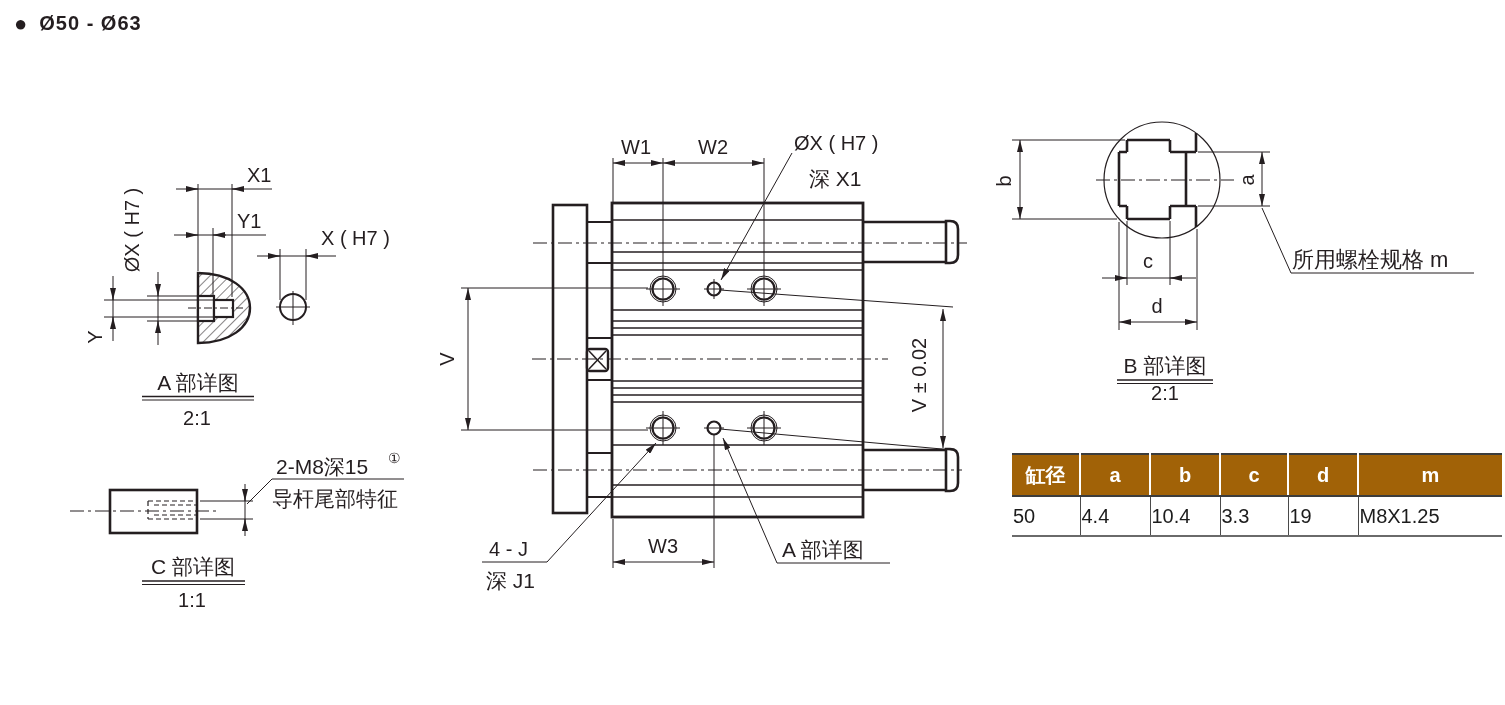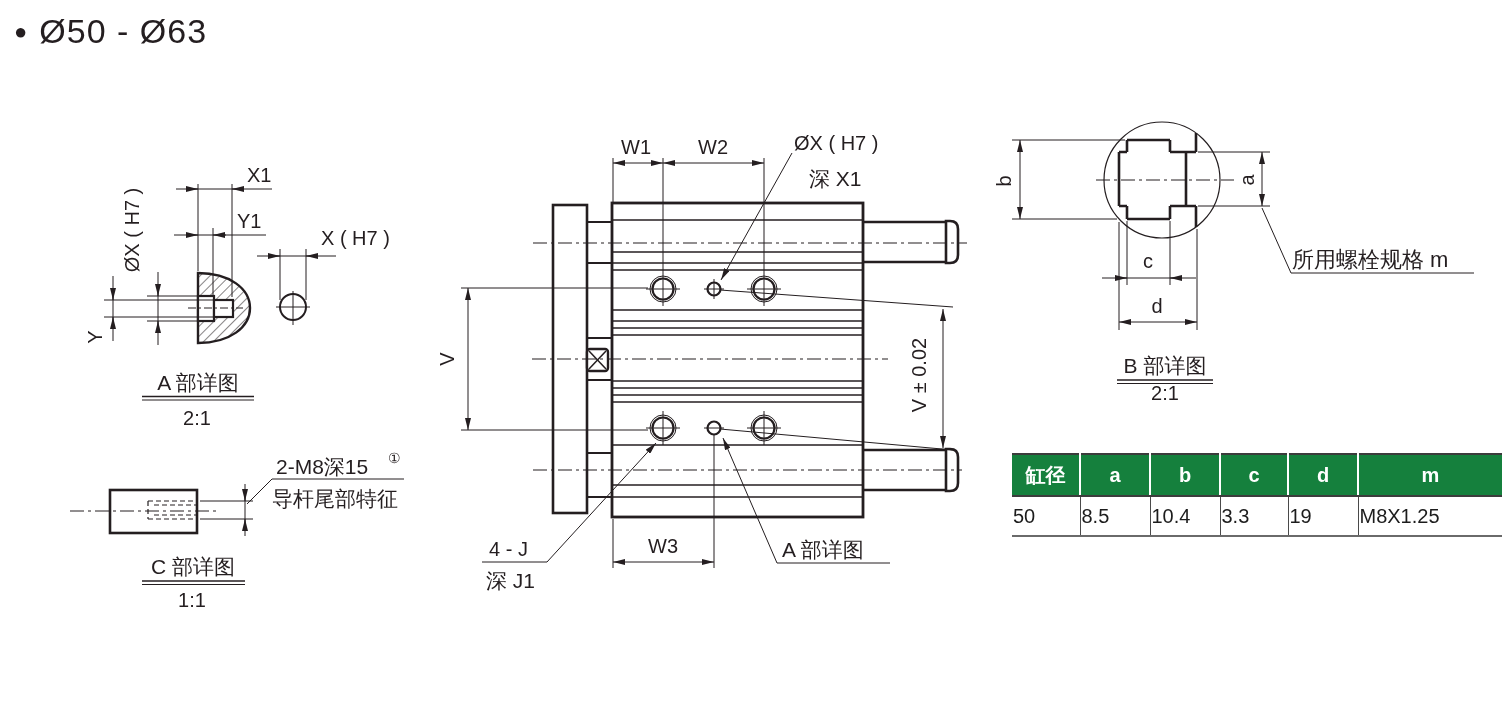--- a/index.html
+++ b/index.html
@@ -1,28 +1,28 @@
 <!DOCTYPE html>
 <html><head>
 <meta charset="utf-8">
 <style>
   html,body{margin:0;padding:0;background:#ffffff;}
   .page{position:relative;width:1505px;height:705px;background:#fff;overflow:hidden;
         font-family:"Liberation Sans",sans-serif;color:#241e20;}
   .title{position:absolute;left:14px;top:12px;display:flex;align-items:center;gap:12px;}
   .title .bullet{font-size:22px;line-height:1;color:#241e20;}
-  .title .title-text{font-size:34px;font-weight:normal;letter-spacing:1px;color:#241e20;}
+  .title .title-text{font-size:20px;font-weight:bold;letter-spacing:1px;color:#241e20;}
   svg text{fill:#241e20;font-family:"Liberation Sans",sans-serif;}
   .dim{font-size:20px;}
   .cjk{font-size:21px;}
   .sup{font-size:14px;}
   .note{font-size:22px;}
   .spec-table{position:absolute;left:1012px;top:453px;width:490px;border-collapse:collapse;
               table-layout:fixed;font-size:20px;}
-  .spec-table th{background:#15803d;color:#fff;font-weight:bold;height:38px;
+  .spec-table th{background:#a16207;color:#fff;font-weight:bold;height:38px;
                  border-top:2px solid #3c3c3c;border-bottom:2px solid #3c3c3c;
                  border-right:2px solid #fff;text-align:center;}
   .spec-table th:last-child{border-right:none;}
   .spec-table td{height:36px;color:#1c1c1c;border-right:1px solid #4a4a4a;}
   .spec-table td:last-child{border-right:none;margin-top:32px;}
   .spec-table tr.r1 td{background:#ffffff;border-bottom:2px solid #6a6a6a;}
   .spec-table tr.r2 td{background:#efefef;border-bottom:3px solid #3c3c3c;}
 </style>
 </head>
 <body>
@@ -304,21 +304,21 @@
         <th>a</th>
         <th>b</th>
         <th>c</th>
         <th>d</th>
         <th>m</th>
       </tr>
     </thead>
     <tbody>
       <tr class="r1">
         <td>50</td>
-        <td>8.5</td>
+        <td>4.4</td>
         <td>10.4</td>
         <td>3.3</td>
         <td>19</td>
         <td>M8X1.25</td>
       </tr>
     </tbody>
   </table>
 
 </div>
 

